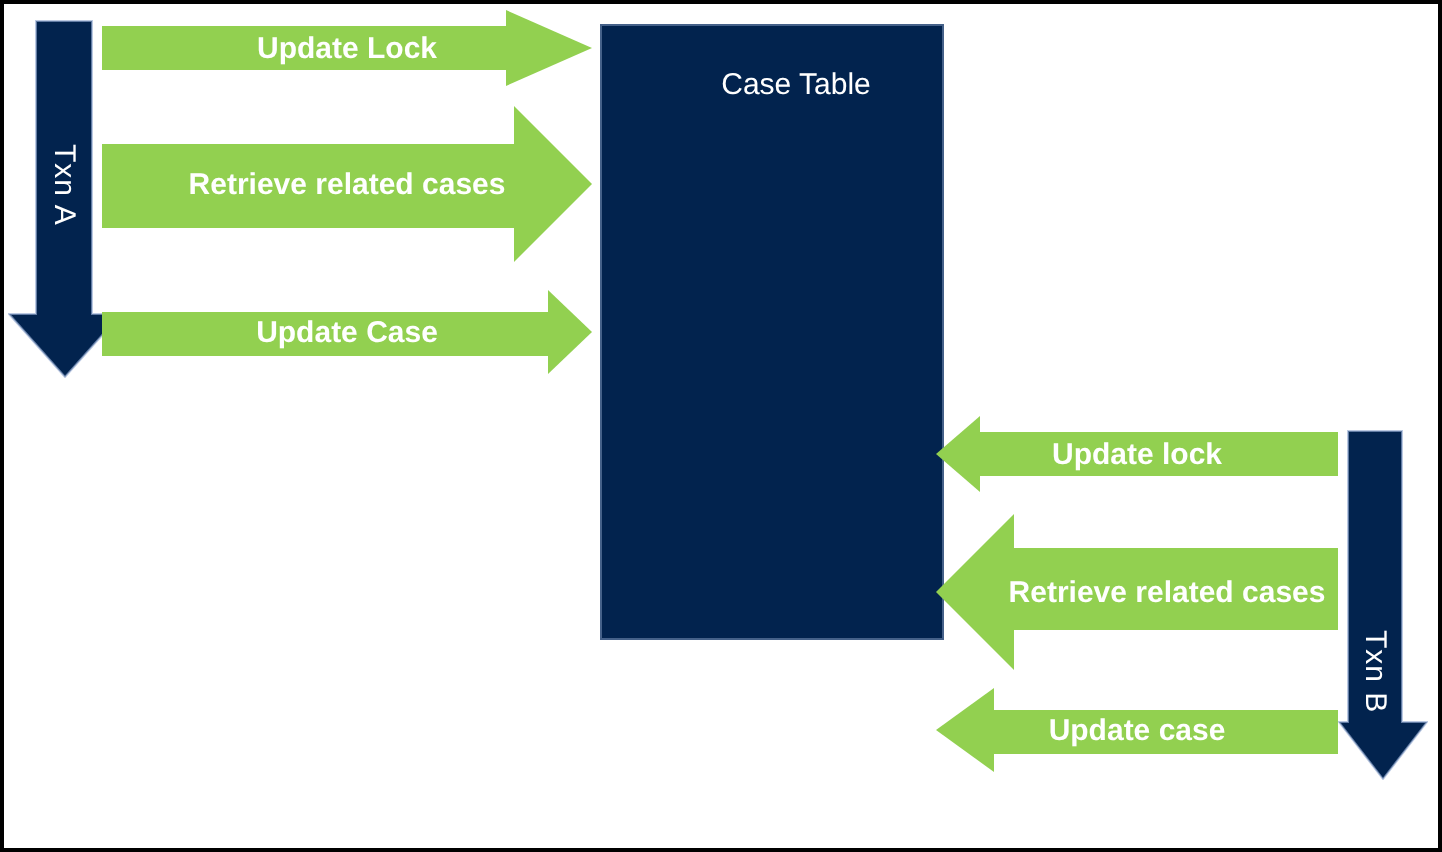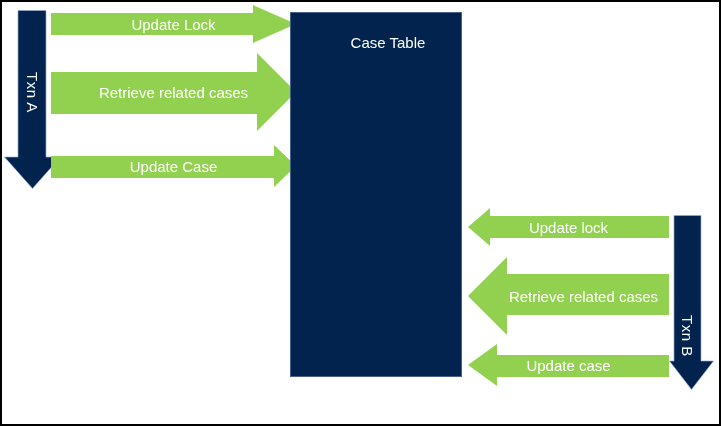--- a/index.html
+++ b/index.html
@@ -35,22 +35,22 @@
     font-size: 15px;
     letter-spacing: 0.5px;
     white-space: nowrap;
   }
   .txn-a-label { left: 16px; top: 62px; width: 28px; height: 56px; }
   .txn-b-label { left: 672px; top: 306px; width: 27px; height: 56px; }
 
   
   .case-table {
     position: absolute;
-    left: 288px; top: 10px;
-    width: 172px; height: 365px;
+    left: 298px; top: 10px;
+    width: 172px; height: 308px;
     background: var(--navy, #02234E);
     border: 1px solid rgba(150,172,210,0.45);
   }
   .case-table-label {
     display: block;
     padding: 20px 0 0 24px;
     text-align: center;
     color: var(--label-text, #ffffff);
     font-size: 15px;
     line-height: 20px;
@@ -72,21 +72,21 @@
     position: absolute;
     inset: 0;
     display: flex;
     align-items: center;
     justify-content: center;
     color: var(--label-text, #ffffff);
     font-size: 15px;
     line-height: 19px;
     text-align: center;
   }
-  .glabel .wrap { display: inline-block; }
+  .glabel .wrap { display: inline-block; font-weight: bold; }
   .glabel .wrap.narrow { max-width: 160px; }
 
   
   .a1 { left: 49px; top: 3px;   width: 245px; height: 38px; }
   .a1 .shaft { left: 0; top: 8px;  width: 202px; height: 22px; }
   .a1 .head  { left: 202px; top: 0; border-width: 19px 0 19px 43px;
                border-left-color: var(--arrow-green, #92D050); }
 
   .a2 { left: 49px; top: 51px;  width: 245px; height: 79px; }
   .a2 .shaft { left: 0; top: 19px; width: 206px; height: 42px; }

